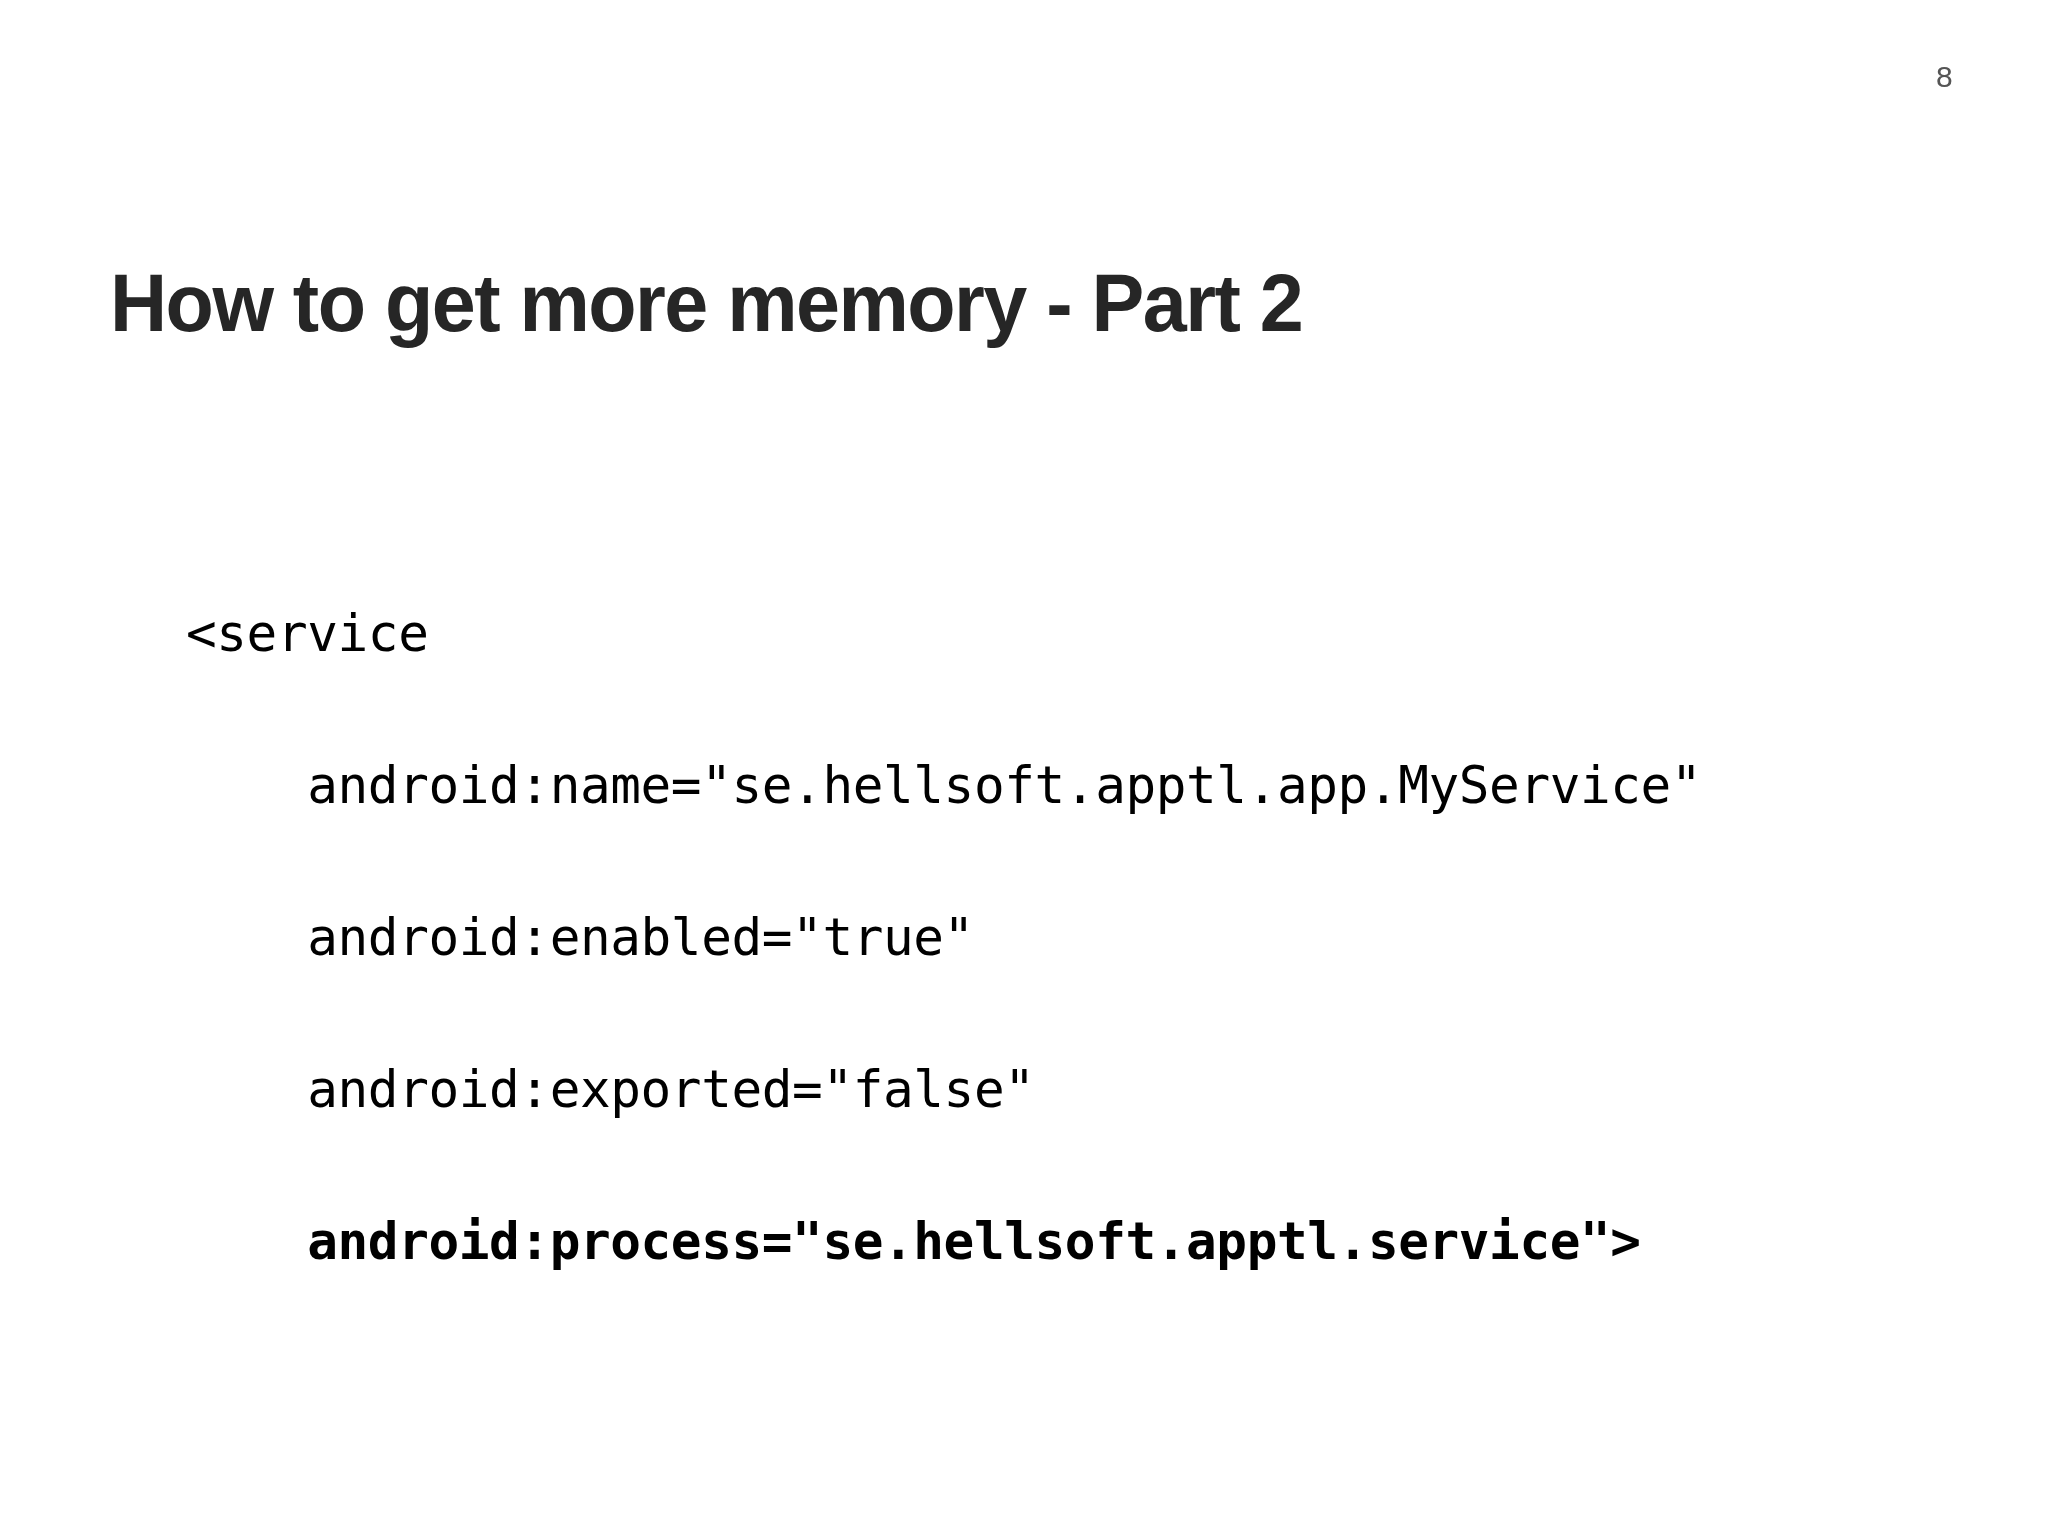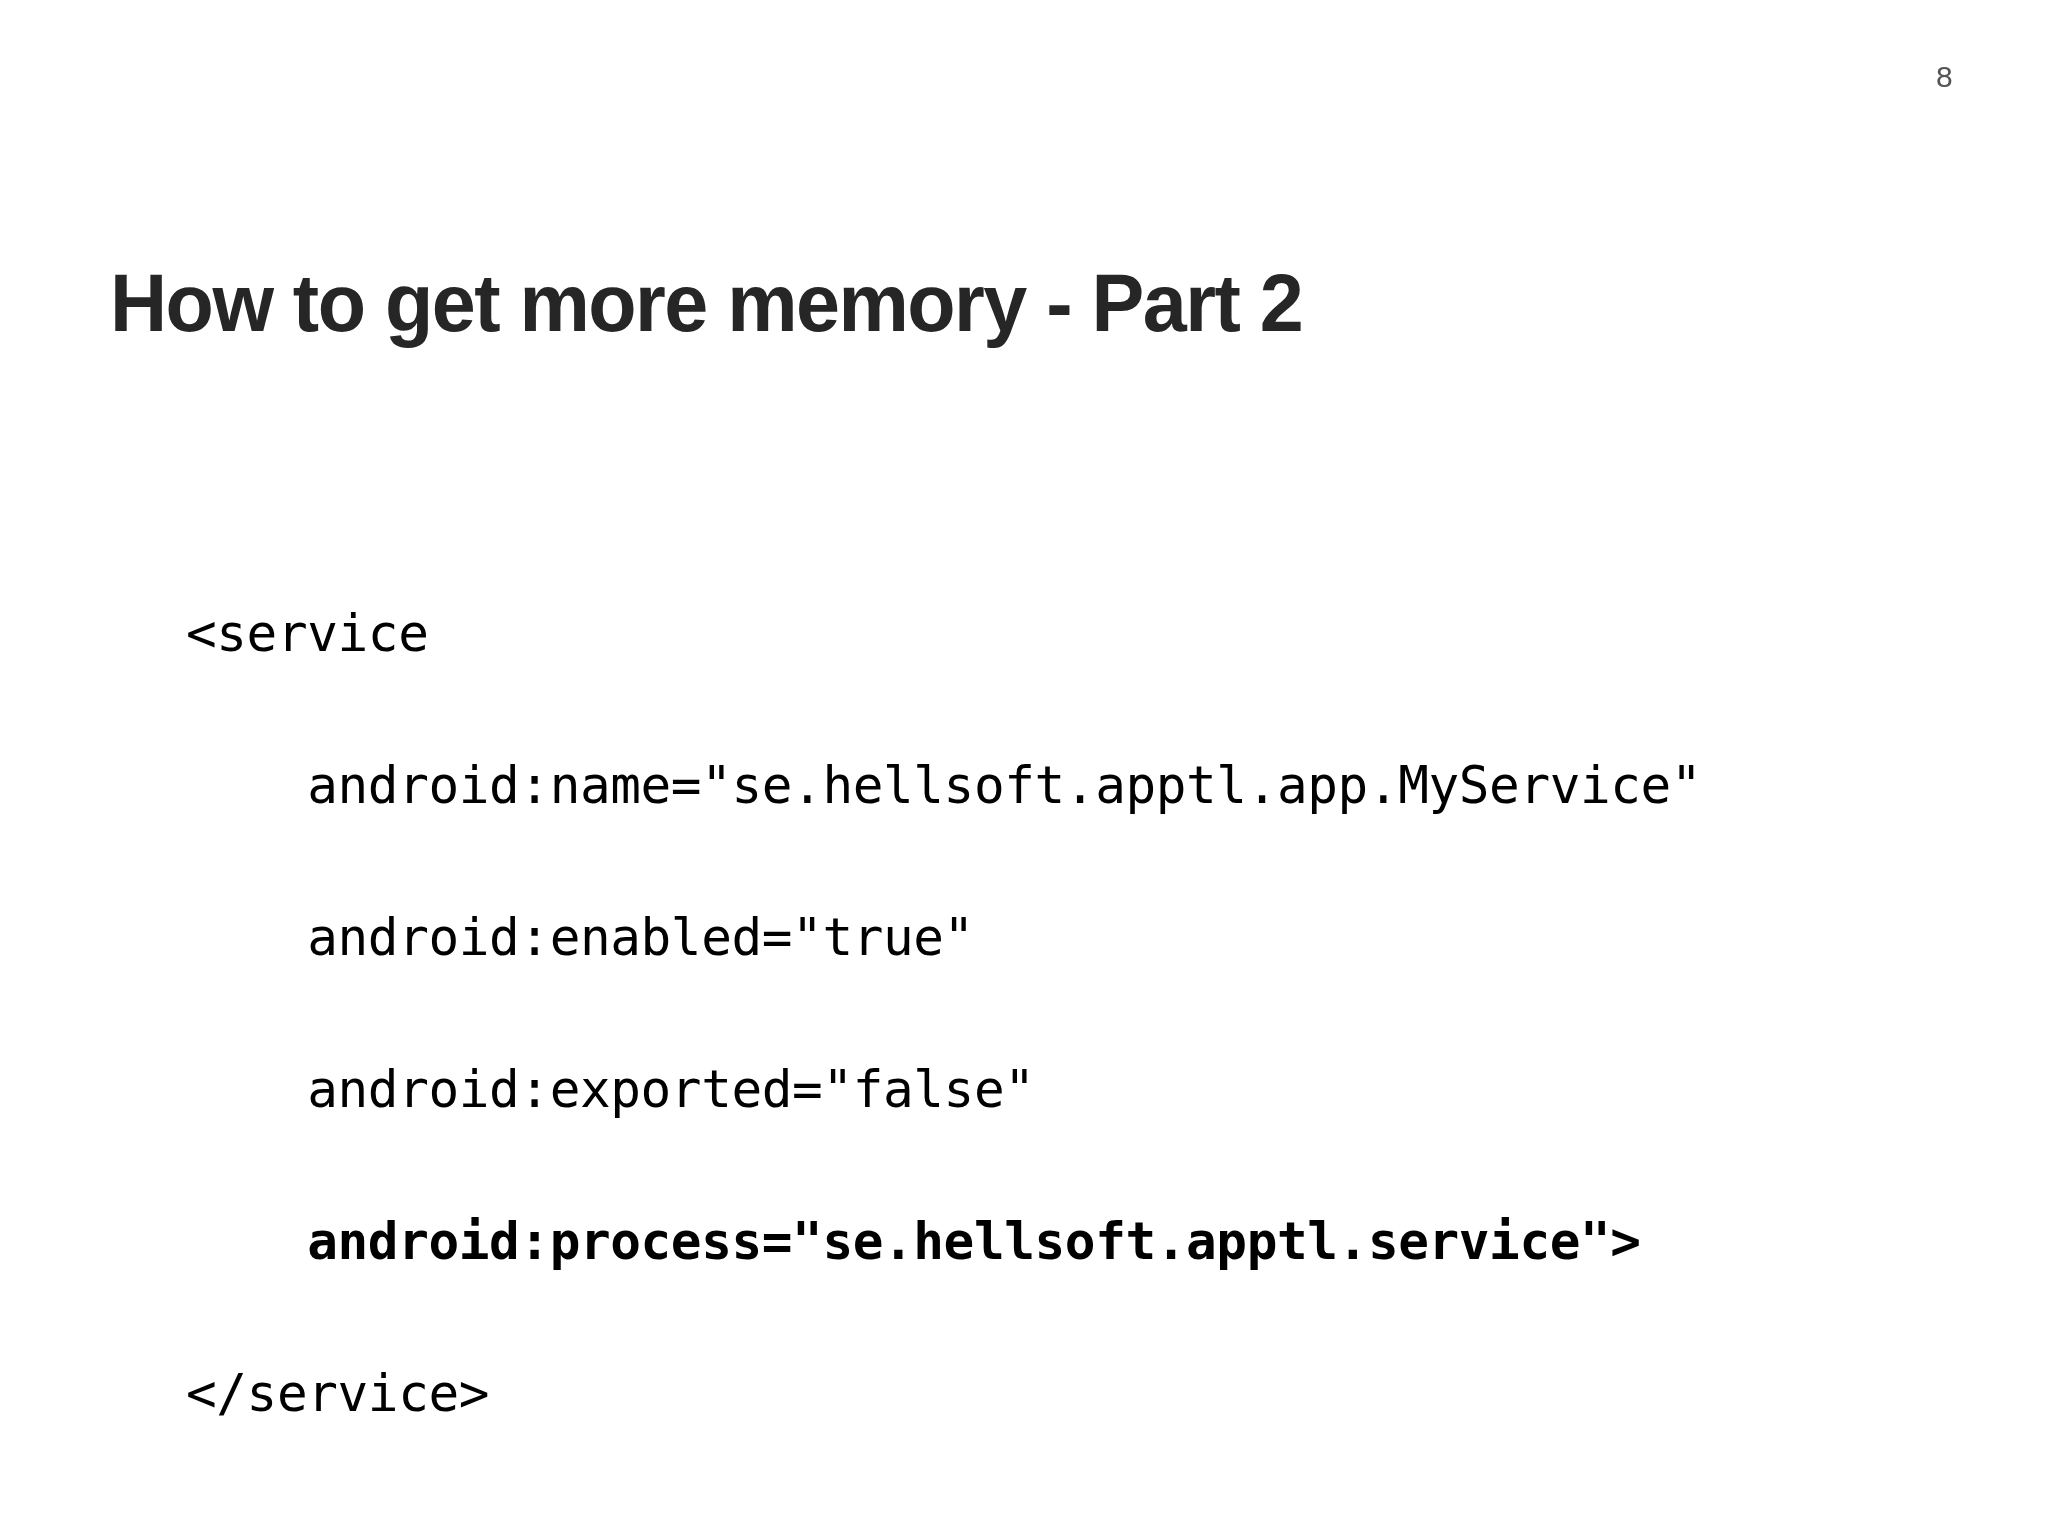--- a/index.html
+++ b/index.html
@@ -79,15 +79,15 @@
 
   <div class="page-number">8</div>
 
   <h1 class="slide-title">How to get more memory - Part 2</h1>
 
   <pre class="code-block"><code><span class="code-line">&lt;service</span>
 <span class="code-line">    android:name="se.hellsoft.apptl.app.MyService"</span>
 <span class="code-line">    android:enabled="true"</span>
 <span class="code-line">    android:exported="false"</span>
 <span class="code-line bold">    android:process="se.hellsoft.apptl.service"&gt;</span>
-<span class="code-line">&lt;/service&gt;</span></code></pre>
+</code></pre>
 
 </div>
 
 </body></html>

